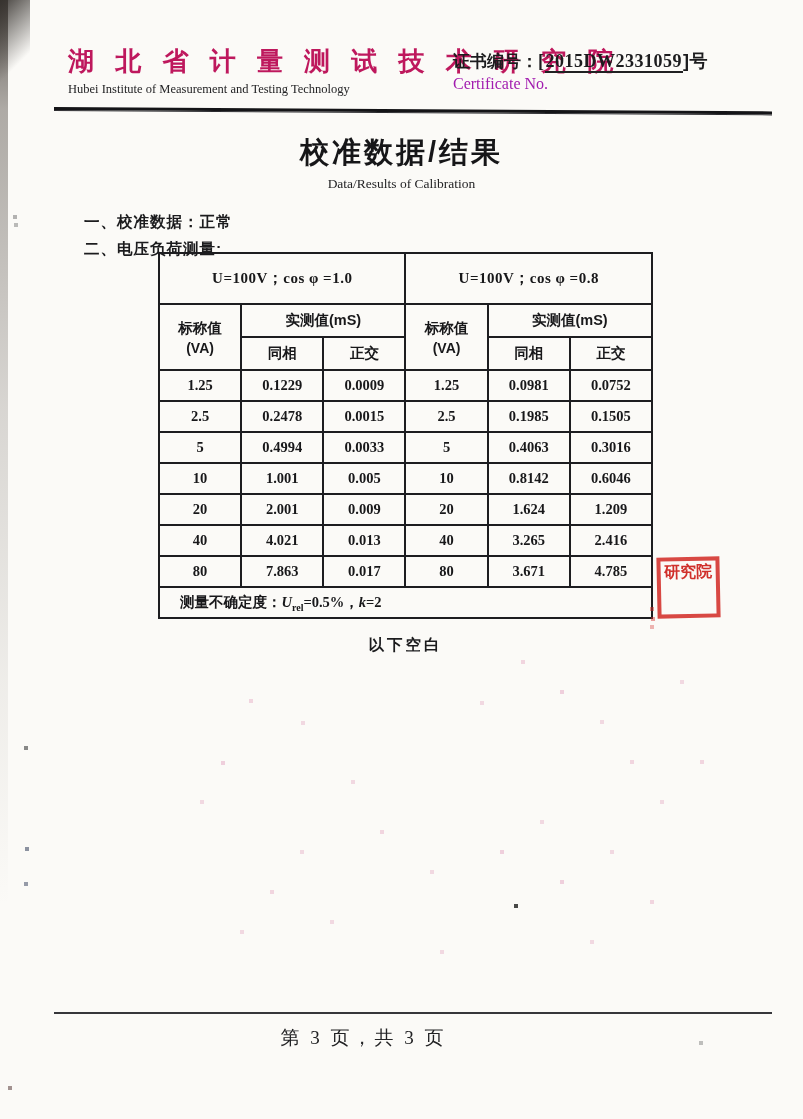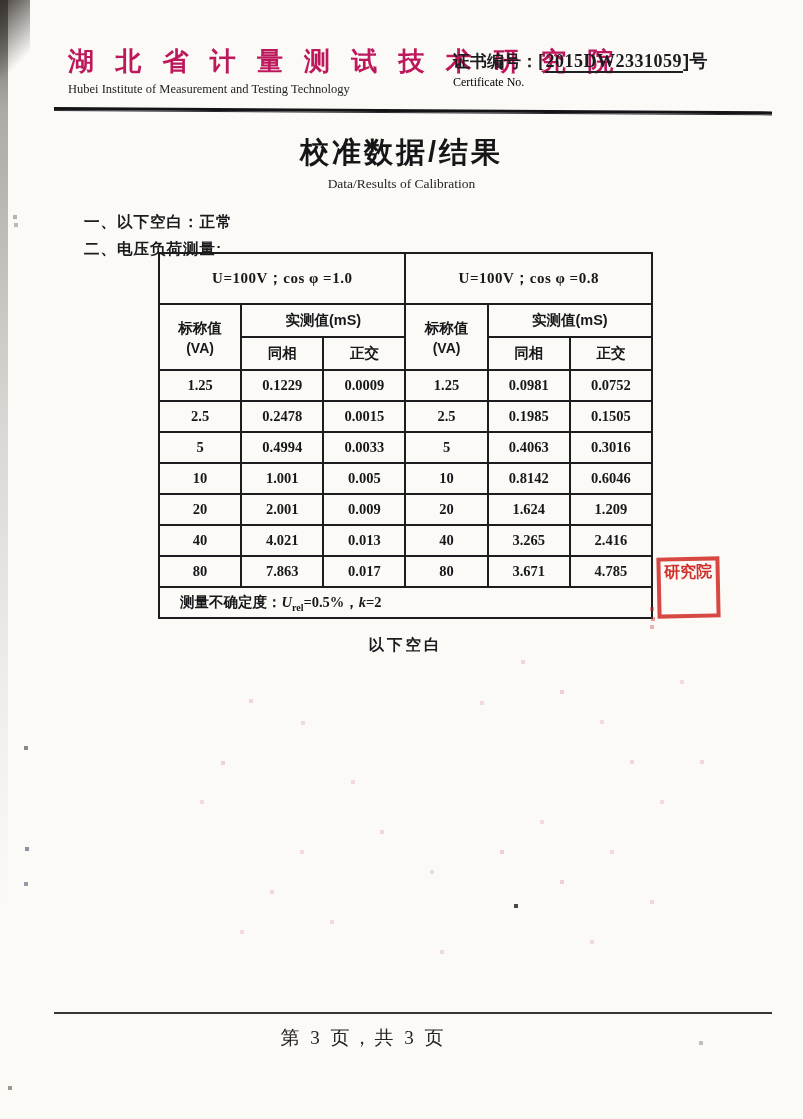--- a/index.html
+++ b/index.html
@@ -48,21 +48,21 @@
   .inst-cn {
     font-family:"Liberation Sans", sans-serif; font-weight:bold;
     font-size:26px; letter-spacing:7px; color:#be185d; white-space:nowrap;
   }
   .inst-en { font-size:12.5px; margin-top:3px; color:#232325; white-space:nowrap; }
   .cert-block { position:absolute; left:453px; top:49px; }
   .cert-row { white-space:nowrap; }
   .cert-label { font-family:"Liberation Sans", sans-serif; font-weight:bold; font-size:17px; }
   .cert-no-wrap { font-weight:bold; font-size:18px; letter-spacing:.5px; }
   .cert-no { border-bottom:2px solid #202022; padding:0 1px 0 1px; }
-  .cert-en { font-size:12px; margin-top:2px; color:#000000; }
+  .cert-en { font-size:16px; margin-top:2px; color:#a21caf; }
   .rule {
     position:absolute; left:54px; top:107px; width:718px; height:3px;
     border-top:3.5px solid #141417; border-bottom:1.5px solid #2c2c30;
     transform:rotate(0.35deg); transform-origin:left center;
   }
   
   .title-cn {
     position:absolute; left:0; width:803px; top:133px; text-align:center;
     font-family:"Liberation Sans", sans-serif; font-weight:bold;
     font-size:29px; letter-spacing:3px; color:#161618;
@@ -128,21 +128,21 @@
   <div class="cert-row">
     <span class="cert-label cjk">证书编号：</span><span class="cert-no-wrap">[</span><span class="cert-no-wrap cert-no">2015DW2331059</span><span class="cert-no-wrap cjk">]号</span>
   </div>
   <div class="cert-en">Certificate No.</div>
 </div>
 <div class="rule"></div>
 
 <div class="title-cn">校准数据/结果</div>
 <div class="title-en">Data/Results of Calibration</div>
 
-<div class="section section-1">一、以下空白：正常</div>
+<div class="section section-1">一、校准数据：正常</div>
 <div class="section section-2">二、电压负荷测量:</div>
 
 <table class="cal">
   <tbody>
       <tr class="group-row">
     <td colspan="3">U=100V；cos φ =1.0</td>
     <td colspan="3">U=100V；cos φ =0.8</td>
   </tr>
   <tr class="head-row">
     <td rowspan="2" class="cjk nominal-cell">

